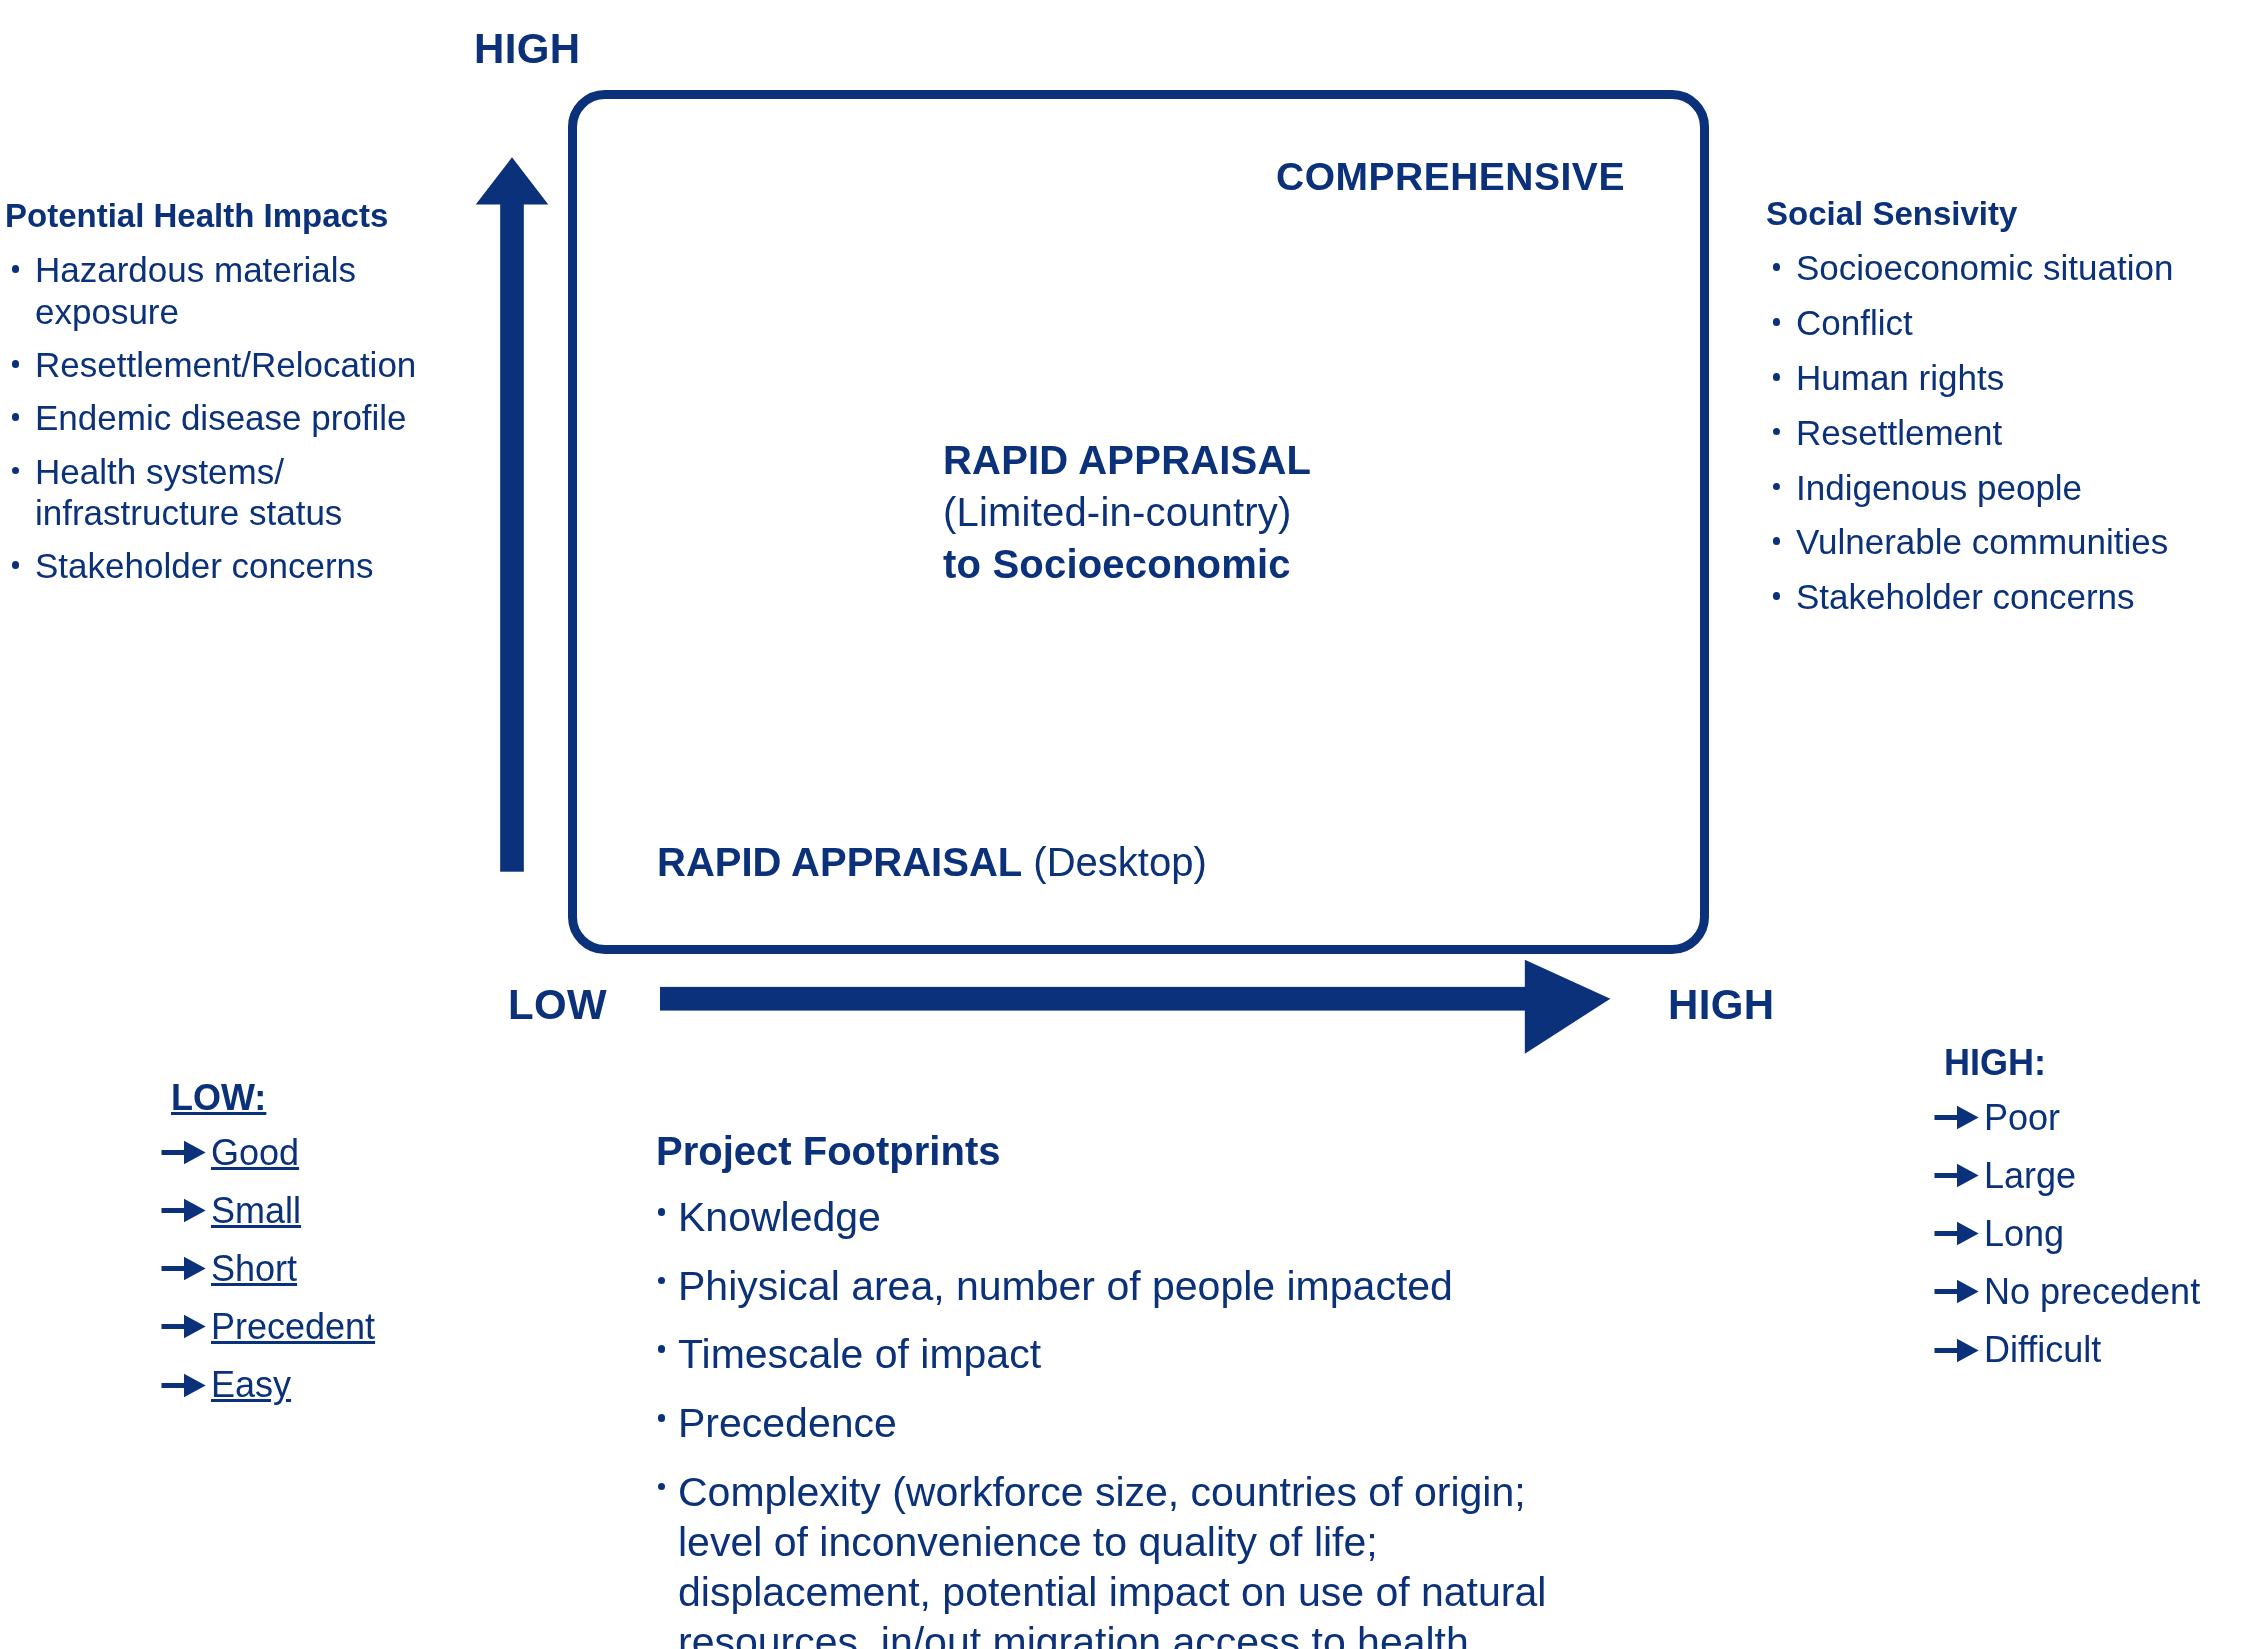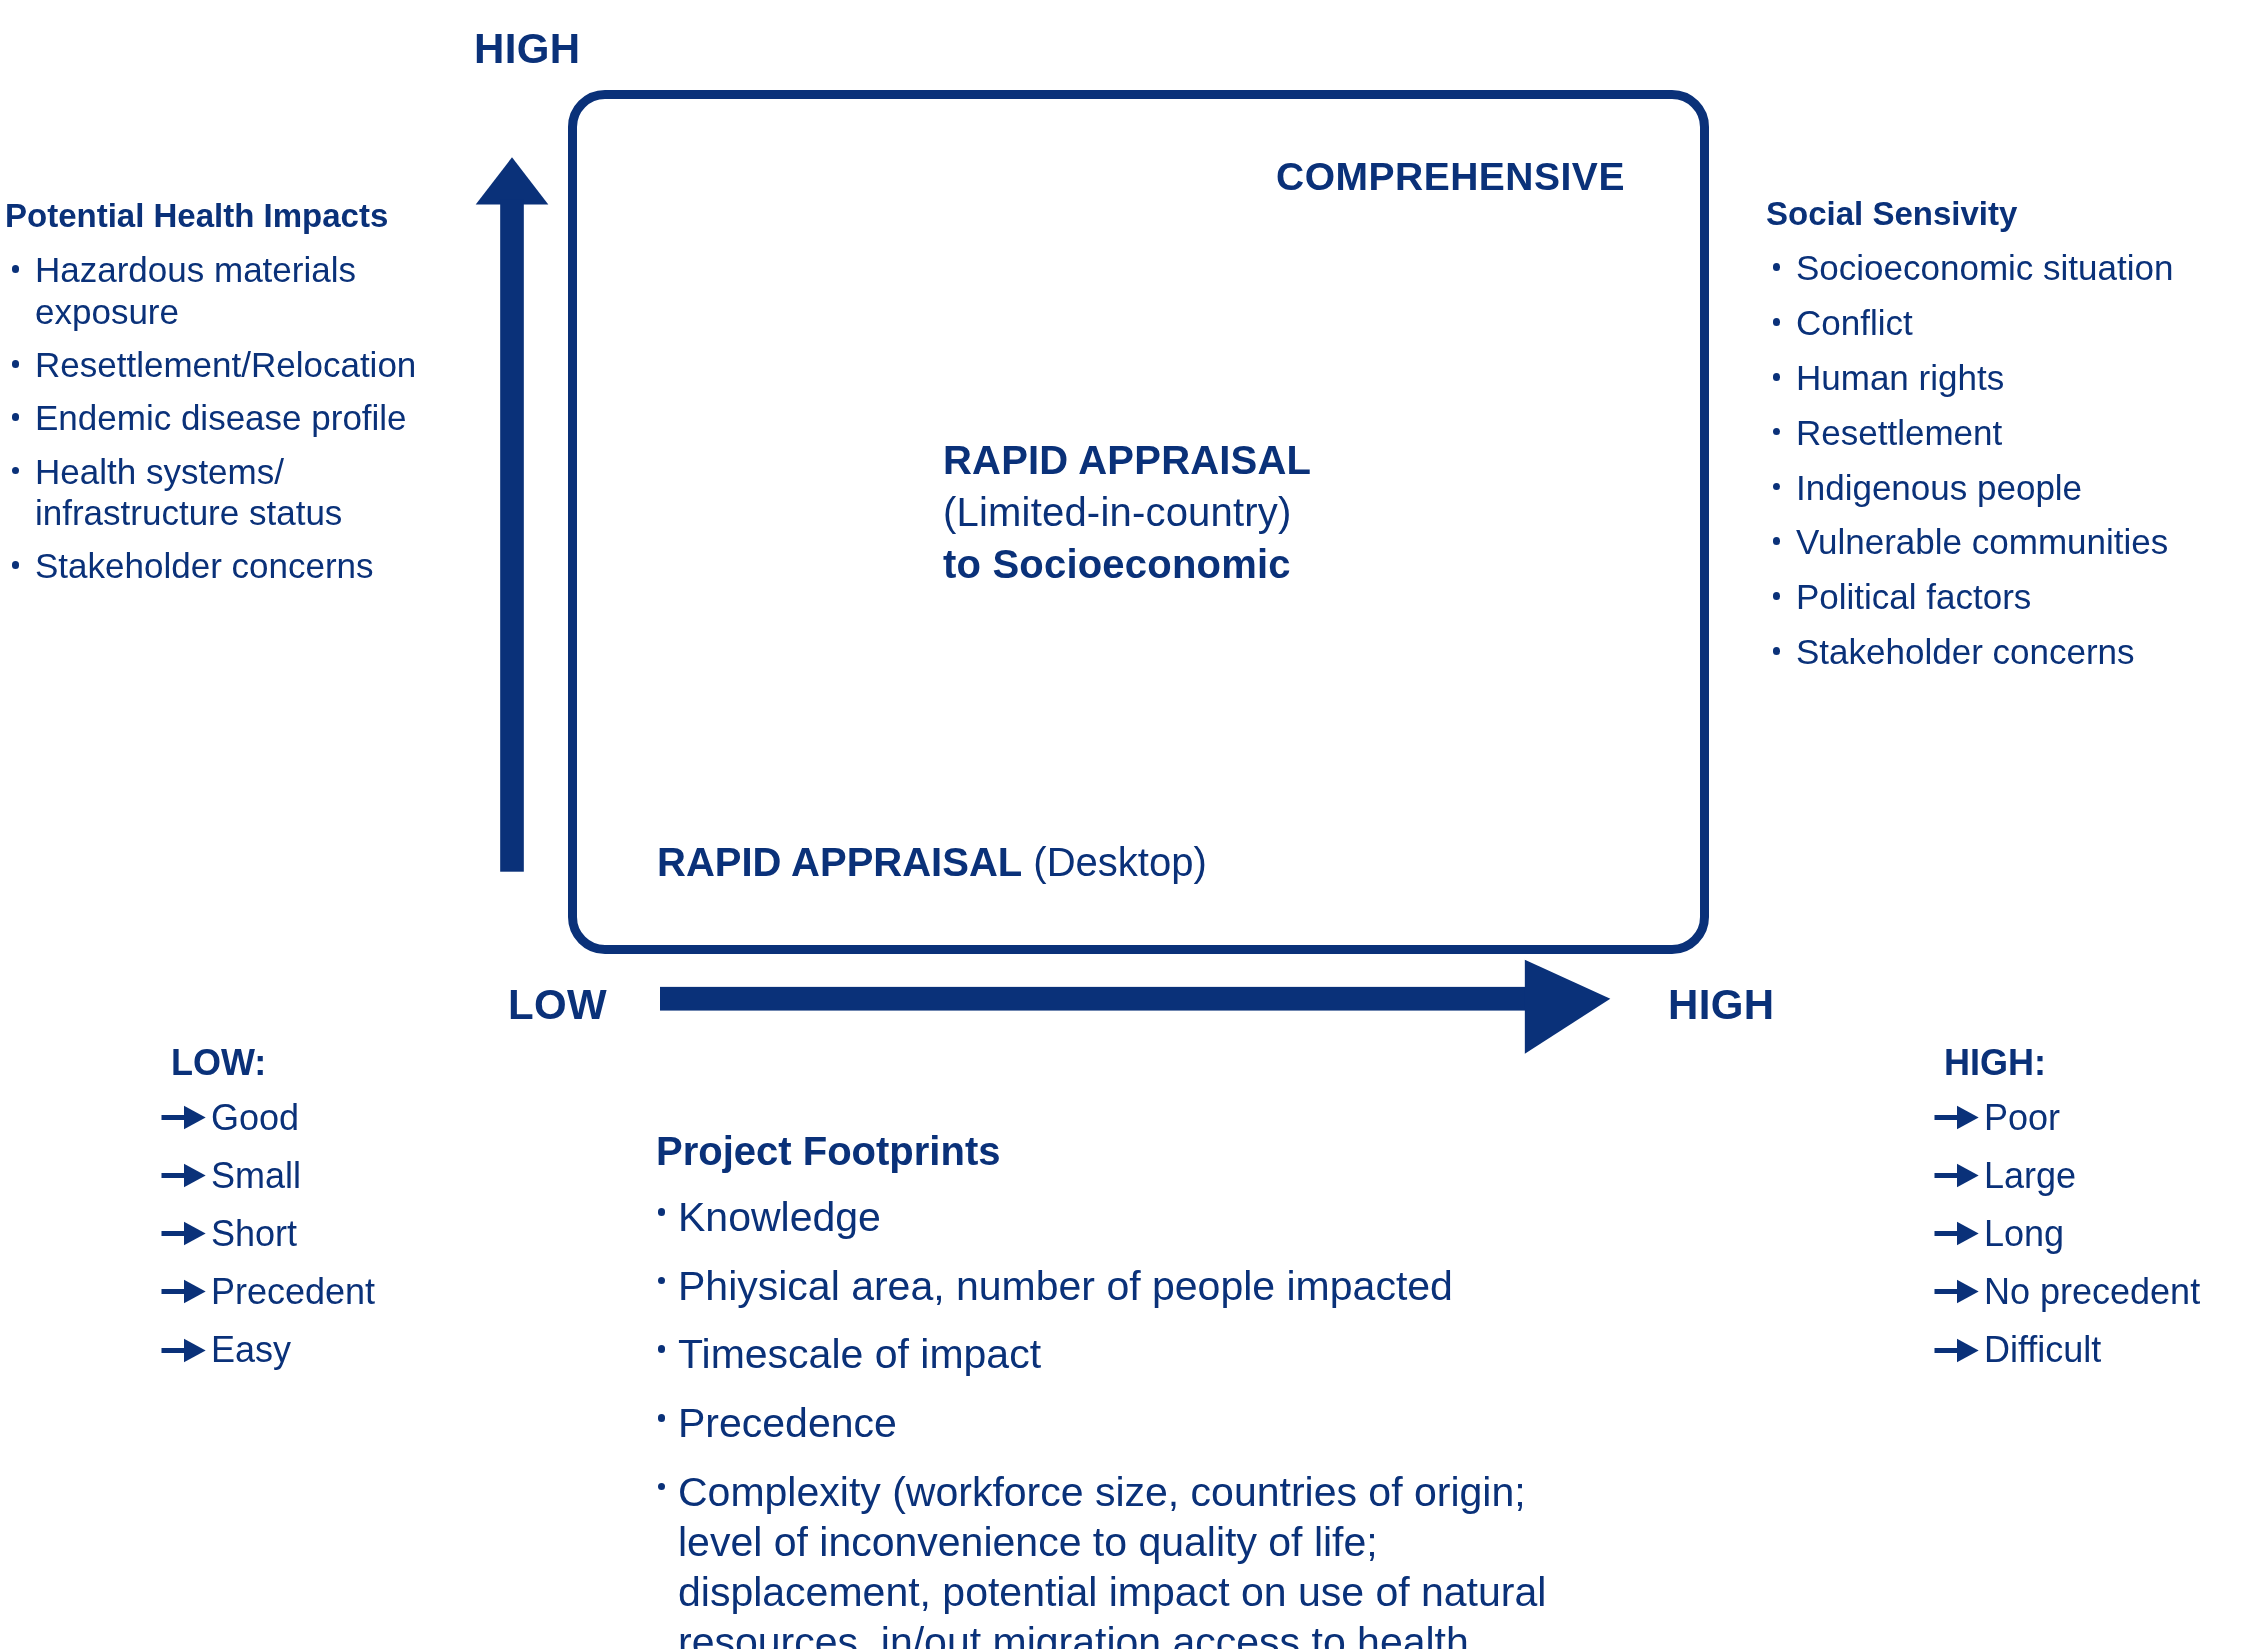--- a/index.html
+++ b/index.html
@@ -132,21 +132,21 @@
     margin-bottom:18.6px;
     white-space:nowrap;
   }
   .arrow-list li .glyph{
     flex:0 0 auto;
     width:46px;height:25px;
     display:inline-block;
   }
   .arrow-list li .glyph svg{display:block;}
 
-  #low-legend{ left:161px; top:1015px; }
+  #low-legend{ left:161px; top:1050px;text-decoration:underline; }
   #low-legend .arrow-head-lbl{ margin-left:10px; }
   #high-legend{ left:1934px; top:1015px; }
   #high-legend .arrow-head-lbl{ margin-left:10px; }
 </style>
 </head>
 <body>
 
 <div id="stage">
 
   <div class="abs axis-cap" id="lbl-high-top">HIGH</div>
@@ -229,24 +229,20 @@
       <li>
           <span class="dot"></span>
           <span class="txt">Indigenous people</span>
         </li>
       <li>
           <span class="dot"></span>
           <span class="txt">Vulnerable communities</span>
         </li>
       <li>
           <span class="dot"></span>
-          <span class="txt">Political factors</span>
-        </li>
-      <li>
-          <span class="dot"></span>
           <span class="txt">Stakeholder concerns</span>
         </li>
     </ul>
   </div>
 
   <div class="abs list-block" id="project-footprints">
     <div class="list-head">Project Footprints</div>
     <ul class="bullets">
       <li>
           <span class="dot"></span>

